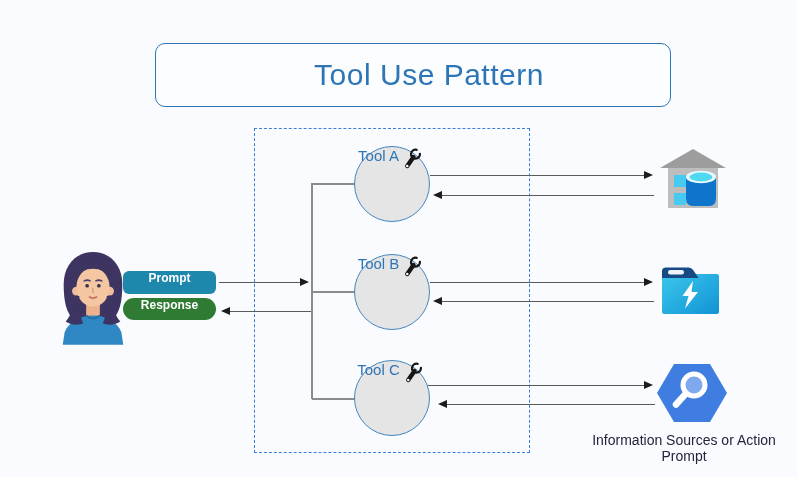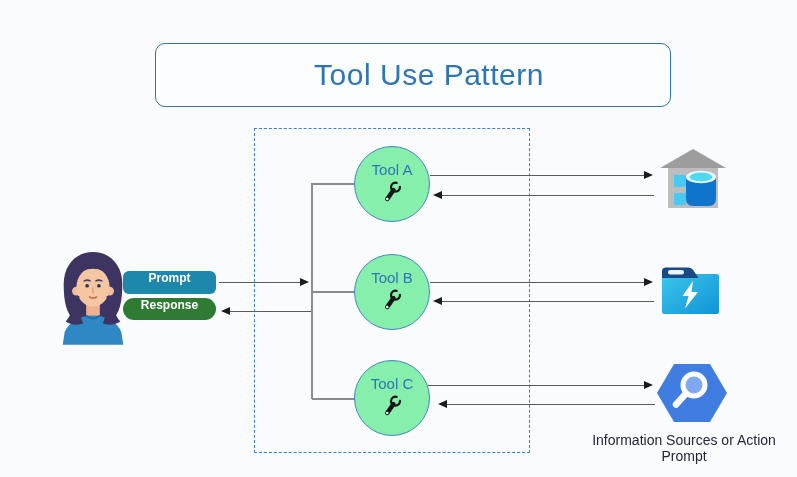--- a/index.html
+++ b/index.html
@@ -24,22 +24,22 @@
   
   .h-line{position:absolute; height:1.5px; background:var(--line-gray,#8B8B8B);}
   .v-line{position:absolute; width:1.5px;  background:var(--line-gray,#8B8B8B);}
   .arrow-line{background:var(--arrow-gray,#5A5A5A);}
   .ah{position:absolute; width:0; height:0;}
   .ah.right{border-top:4.5px solid transparent;border-bottom:4.5px solid transparent;border-left:9px solid var(--arrowhead,#1C1C1C);}
   .ah.left {border-top:4.5px solid transparent;border-bottom:4.5px solid transparent;border-right:9px solid var(--arrowhead,#1C1C1C);}
   
   .tool-circle{
     position:absolute; width:76px; height:76px; border-radius:50%;
-    border:1.6px solid var(--circle-border,#4186C0); background:#86efac;
-    box-sizing:border-box; display:flex; flex-direction:column; align-items:center; justify-content:center;
+    border:1.6px solid var(--circle-border,#4186C0); background:#e5e5e5;
+    box-sizing:border-box; display:flex; flex-direction:row; justify-content:center;
   }
   .tool-circle .label{color:var(--title-blue,#2E75B6); font-size:15px; margin-bottom:2px;}
   .tool-circle svg{width:27px;height:27px;}
   .c-a{left:354px; top:146px;} .c-b{left:354px; top:254px;} .c-c{left:354px; top:360px;}
   
   .pill{
     position:absolute; left:123px; width:93px; border-radius:6px;
     display:flex; align-items:flex-start; justify-content:center;
     color:#fff; font-size:12px; font-weight:bold;
   }

